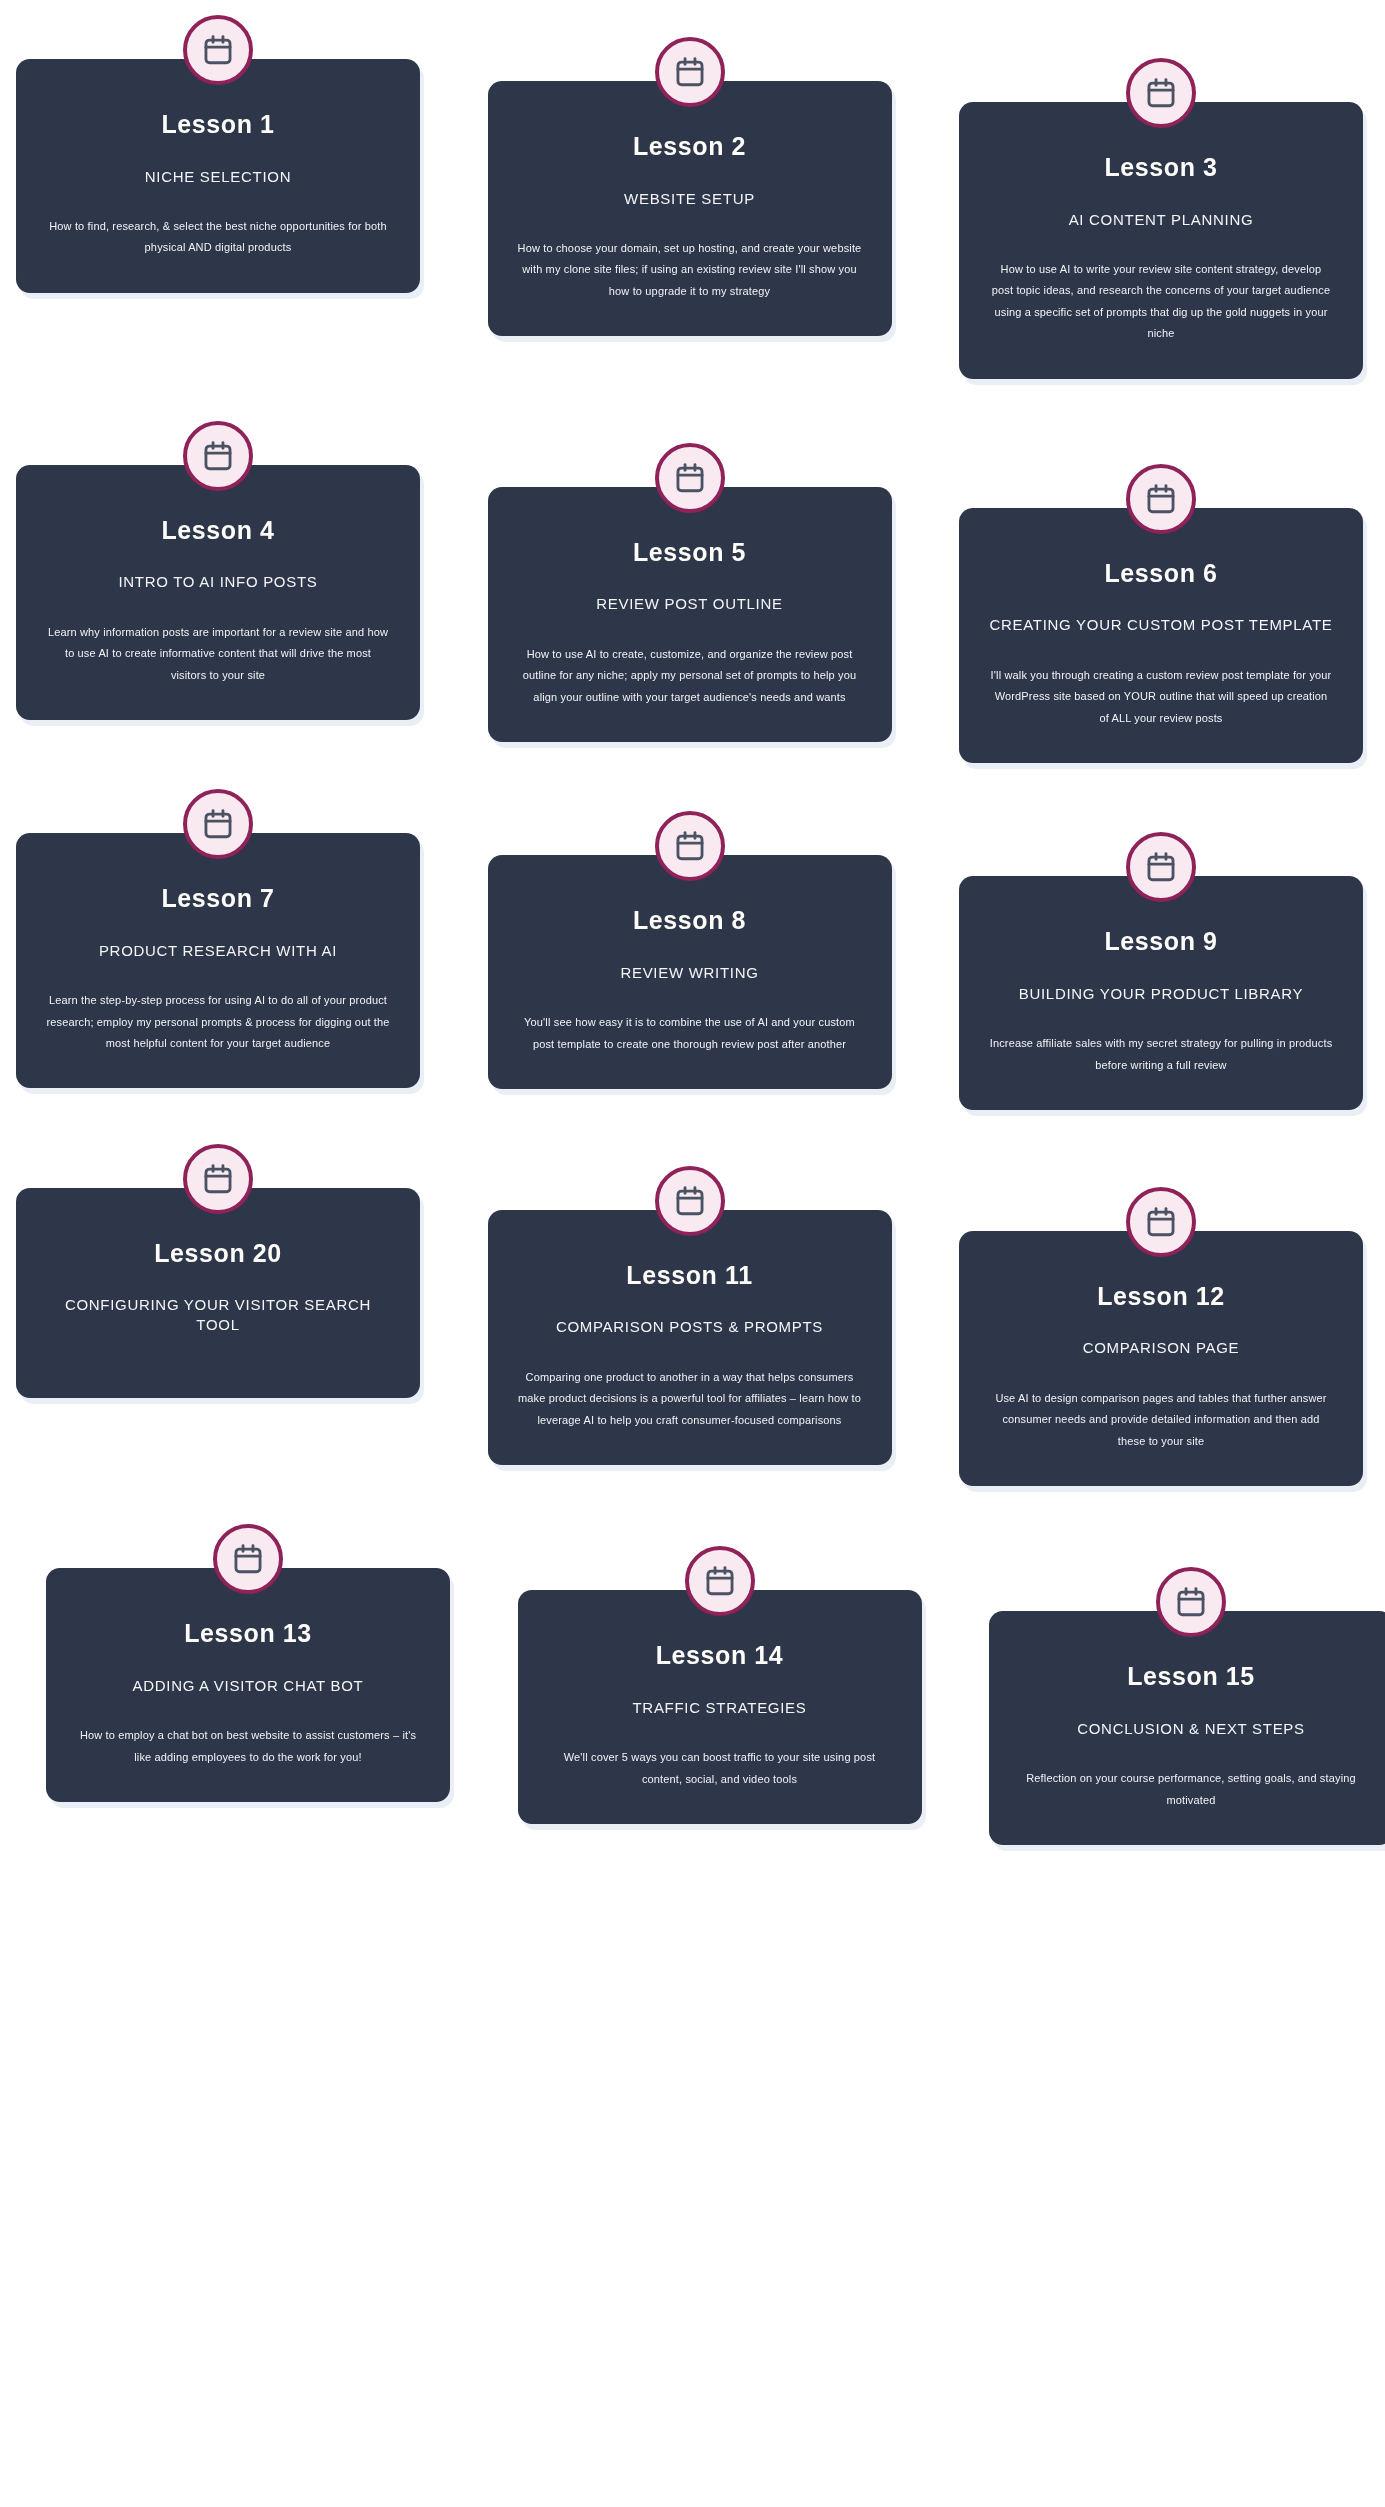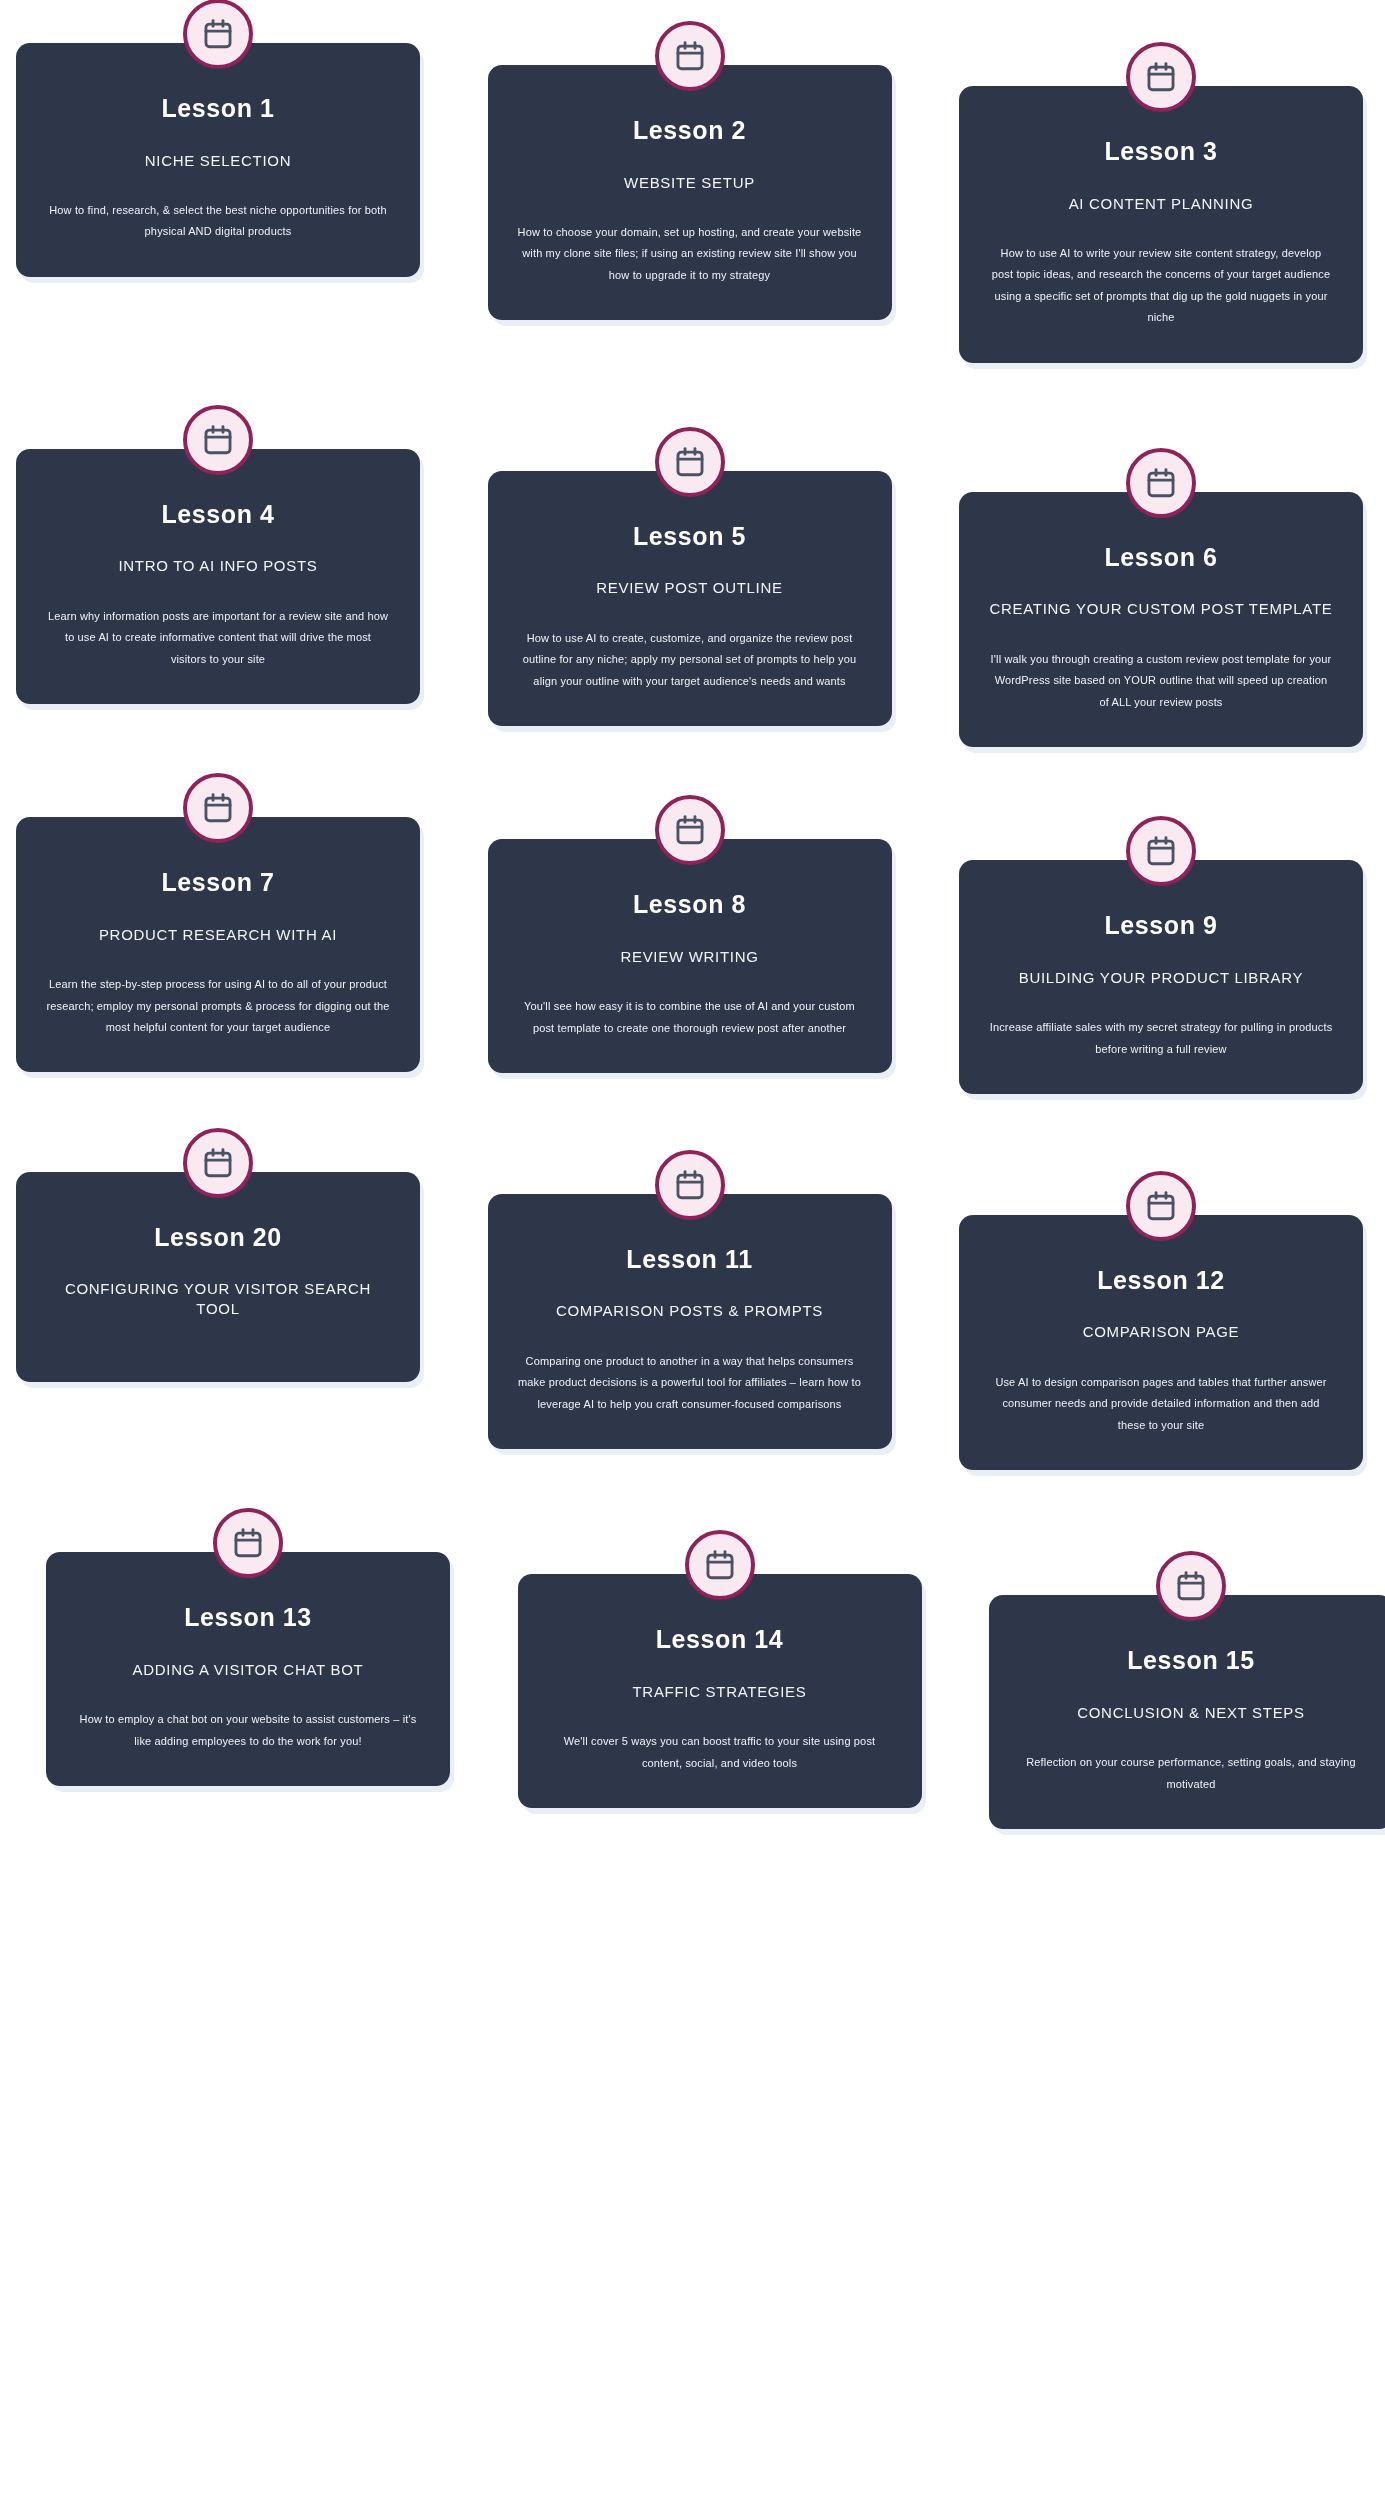--- a/index.html
+++ b/index.html
@@ -15,21 +15,21 @@
   #page {
     position: relative;
     width: 1385px;
     height: 2507px;
     background: #ffffff;
   }
 
   .lesson-grid {
     position: relative;
     width: 1379px;
-    padding: 0 16px;
+    padding: 16px 16px;
     display: flex;
     flex-direction: column;
   }
 
   .lesson-row {
     display: flex;
     justify-content: space-between;
     align-items: flex-start;
     width: 100%;
   }
@@ -345,21 +345,21 @@
           <svg viewBox="0 0 24 24" fill="none" stroke="#4a5263" stroke-width="2" stroke-linecap="round" stroke-linejoin="round" aria-hidden="true">
             <rect x="3.5" y="5" width="17" height="16" rx="2.5"></rect>
             <line x1="3.5" y1="10" x2="20.5" y2="10"></line>
             <line x1="8.5" y1="2.5" x2="8.5" y2="6.5"></line>
             <line x1="15.5" y1="2.5" x2="15.5" y2="6.5"></line>
           </svg>
         </span>
       </div>
       <div class="lesson-title">Lesson 13</div>
       <div class="lesson-subtitle">ADDING A VISITOR CHAT BOT</div>
-      <div class="lesson-desc">How to employ a chat bot on your website to assist customers – it's like adding employees to do the work for you!</div>
+      <div class="lesson-desc">How to employ a chat bot on best website to assist customers – it's like adding employees to do the work for you!</div>
     </div>
   </div>
 
   <div class="lesson-cell col-1">
     <div class="lesson-card">
       <div class="badge">
         <span>
           <svg viewBox="0 0 24 24" fill="none" stroke="#4a5263" stroke-width="2" stroke-linecap="round" stroke-linejoin="round" aria-hidden="true">
             <rect x="3.5" y="5" width="17" height="16" rx="2.5"></rect>
             <line x1="3.5" y1="10" x2="20.5" y2="10"></line>

